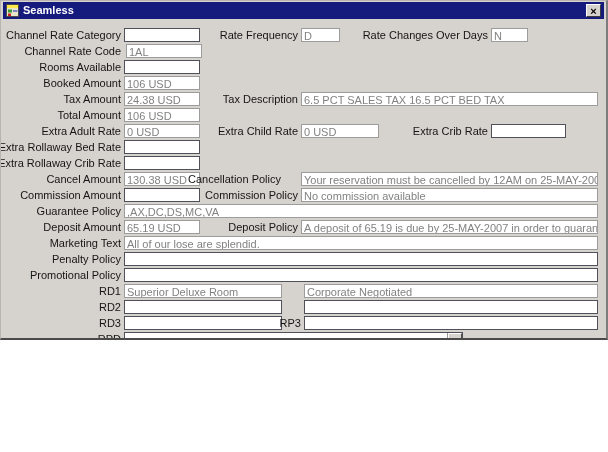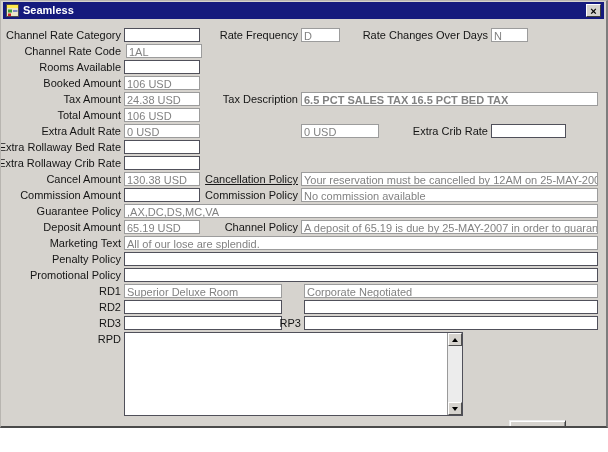--- a/index.html
+++ b/index.html
@@ -1,18 +1,18 @@
 <!DOCTYPE html>
 <html><head>
 <meta charset="utf-8">
 <style>
   html,body { margin:0; padding:0; background:#ffffff; }
   * { box-sizing:border-box; }
   .window {
-    position:relative; width:608px; height:428px;
+    position:relative; width:608px; height:340px;
     background:#d6d3ce; overflow:hidden;
     font-family:"Liberation Sans", sans-serif;
     border-top:1px solid #b8b5b0; border-left:1px solid #b8b5b0;
     border-right:2px solid #7d7d7d; border-bottom:2px solid #4a4a4a;
   }
   .titlebar {
     position:absolute; left:2px; top:1px; right:2px; height:17px;
     background:#151a7d; display:flex; align-items:center; padding:0 3px;
   }
   .app-icon { width:13px; height:13px; flex:0 0 auto; }
@@ -87,45 +87,46 @@
     <div class="fld off" style="left: 490px; top: 27px; width: 37px; height: 14px;">N</div>
     <span class="lbl" style="left: -100px; top: 43px;">Channel Rate Code</span>
     <div class="fld off" style="left: 125px; top: 43px; width: 76px; height: 14px; text-decoration: underline;">1AL</div>
     <span class="lbl" style="left: -100px; top: 59px;">Rooms Available</span>
     <div class="fld on" style="left: 123px; top: 59px; width: 76px; height: 14px;"></div>
     <span class="lbl" style="left: -100px; top: 75px;">Booked Amount</span>
     <div class="fld off" style="left: 123px; top: 75px; width: 76px; height: 14px;">106 USD</div>
     <span class="lbl" style="left: -100px; top: 91px;">Tax Amount</span>
     <div class="fld off" style="left: 123px; top: 91px; width: 76px; height: 14px;">24.38 USD</div>
     <span class="lbl" style="left: 77px; top: 91px;">Tax Description</span>
-    <div class="fld off" style="left: 300px; top: 91px; width: 297px; height: 14px; font-weight: bold;">6.5 PCT SALES TAX 16.5 PCT BED TAX</div>
+    <div class="fld off" style="left: 300px; top: 91px; width: 297px; height: 14px;">6.5 PCT SALES TAX 16.5 PCT BED TAX</div>
     <span class="lbl" style="left: -100px; top: 107px;">Total Amount</span>
     <div class="fld off" style="left: 123px; top: 107px; width: 76px; height: 14px;">106 USD</div>
     <span class="lbl" style="left: -100px; top: 123px;">Extra Adult Rate</span>
     <div class="fld off" style="left: 123px; top: 123px; width: 76px; height: 14px;">0 USD</div>
+    <span class="lbl" style="left: 77px; top: 123px;">Extra Child Rate</span>
     <div class="fld off" style="left: 300px; top: 123px; width: 78px; height: 14px;">0 USD</div>
     <span class="lbl" style="left: 267px; top: 123px;">Extra Crib Rate</span>
     <div class="fld on" style="left: 490px; top: 123px; width: 75px; height: 14px;"></div>
     <span class="lbl" style="left: -100px; top: 139px;">Extra Rollaway Bed Rate</span>
     <div class="fld on" style="left: 123px; top: 139px; width: 76px; height: 14px;"></div>
     <span class="lbl" style="left: -100px; top: 155px;">Extra Rollaway Crib Rate</span>
     <div class="fld on" style="left: 123px; top: 155px; width: 76px; height: 14px;"></div>
     <span class="lbl" style="left: -100px; top: 171px;">Cancel Amount</span>
     <div class="fld off" style="left: 123px; top: 171px; width: 76px; height: 14px;">130.38 USD</div>
-    <span class="lbl" style="left: 77px; top: 171px; text-decoration: underline;">Cancellation Policy</span>
+    <span class="lbl" style="left: 60px; top: 171px;">Cancellation Policy</span>
     <div class="fld off" style="left: 300px; top: 171px; width: 297px; height: 14px;">Your reservation must be cancelled by 12AM on 25-MAY-2007 to avoid a</div>
     <span class="lbl" style="left: -100px; top: 187px;">Commission Amount</span>
     <div class="fld on" style="left: 123px; top: 187px; width: 76px; height: 14px;"></div>
     <span class="lbl" style="left: 77px; top: 187px;">Commission Policy</span>
     <div class="fld off" style="left: 300px; top: 187px; width: 297px; height: 14px;">No commission available</div>
     <span class="lbl" style="left: -100px; top: 203px;">Guarantee Policy</span>
     <div class="fld off" style="left: 123px; top: 203px; width: 474px; height: 14px;">,AX,DC,DS,MC,VA</div>
     <span class="lbl" style="left: -100px; top: 219px;">Deposit Amount</span>
     <div class="fld off" style="left: 123px; top: 219px; width: 76px; height: 14px;">65.19 USD</div>
-    <span class="lbl" style="left: 77px; top: 219px;">Channel Policy</span>
+    <span class="lbl" style="left: 77px; top: 219px;">Deposit Policy</span>
     <div class="fld off" style="left: 300px; top: 219px; width: 297px; height: 14px;">A deposit of 65.19 is due by 25-MAY-2007 in order to guarantee your res</div>
     <span class="lbl" style="left: -100px; top: 235px;">Marketing Text</span>
     <div class="fld off" style="left: 123px; top: 235px; width: 474px; height: 14px;">All of our lose are splendid.</div>
     <span class="lbl" style="left: -100px; top: 251px;">Penalty Policy</span>
     <div class="fld on" style="left: 123px; top: 251px; width: 474px; height: 14px;"></div>
     <span class="lbl" style="left: -100px; top: 267px;">Promotional Policy</span>
     <div class="fld on" style="left: 123px; top: 267px; width: 474px; height: 14px;"></div>
     <span class="lbl" style="left: -100px; top: 283px;">RD1</span>
     <div class="fld off" style="left: 123px; top: 283px; width: 158px; height: 14px;">Superior Deluxe Room</div>
     <div class="fld off" style="left: 303px; top: 283px; width: 294px; height: 14px;">Corporate Negotiated</div>

